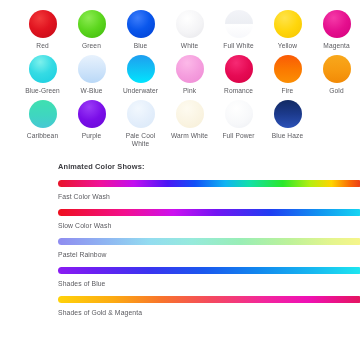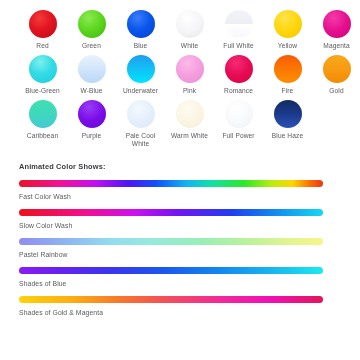--- a/index.html
+++ b/index.html
@@ -51,20 +51,21 @@
     text-align: center;
     color: #5a5a5f;
     letter-spacing: 0.1px;
     word-wrap: break-word;
     max-width: 47px;
   }
 
   
   .shows {
     padding: 9px 18px 0 19px;
+    margin-left: 39px;
   }
   .shows-title {
     font-size: 7.4px;
     font-weight: bold;
     color: #3c3c41;
     letter-spacing: 0.15px;
     margin: 0 0 9px 0;
   }
   .show-item {
     margin-bottom: 9px;

